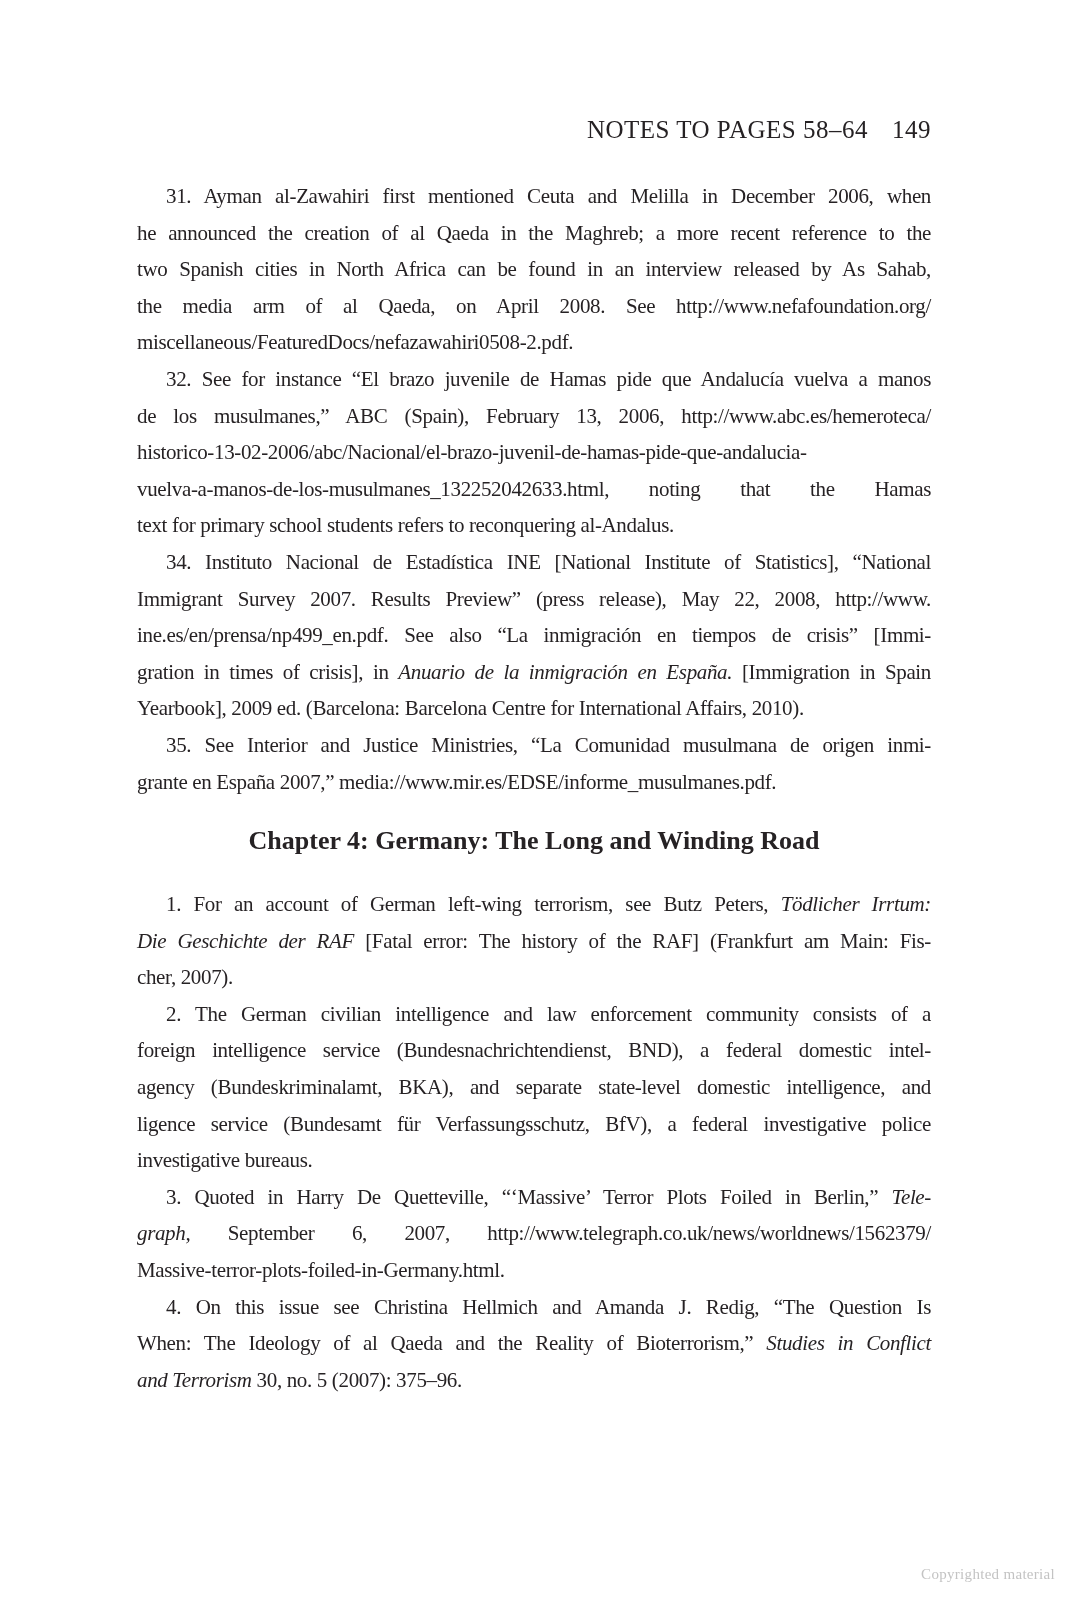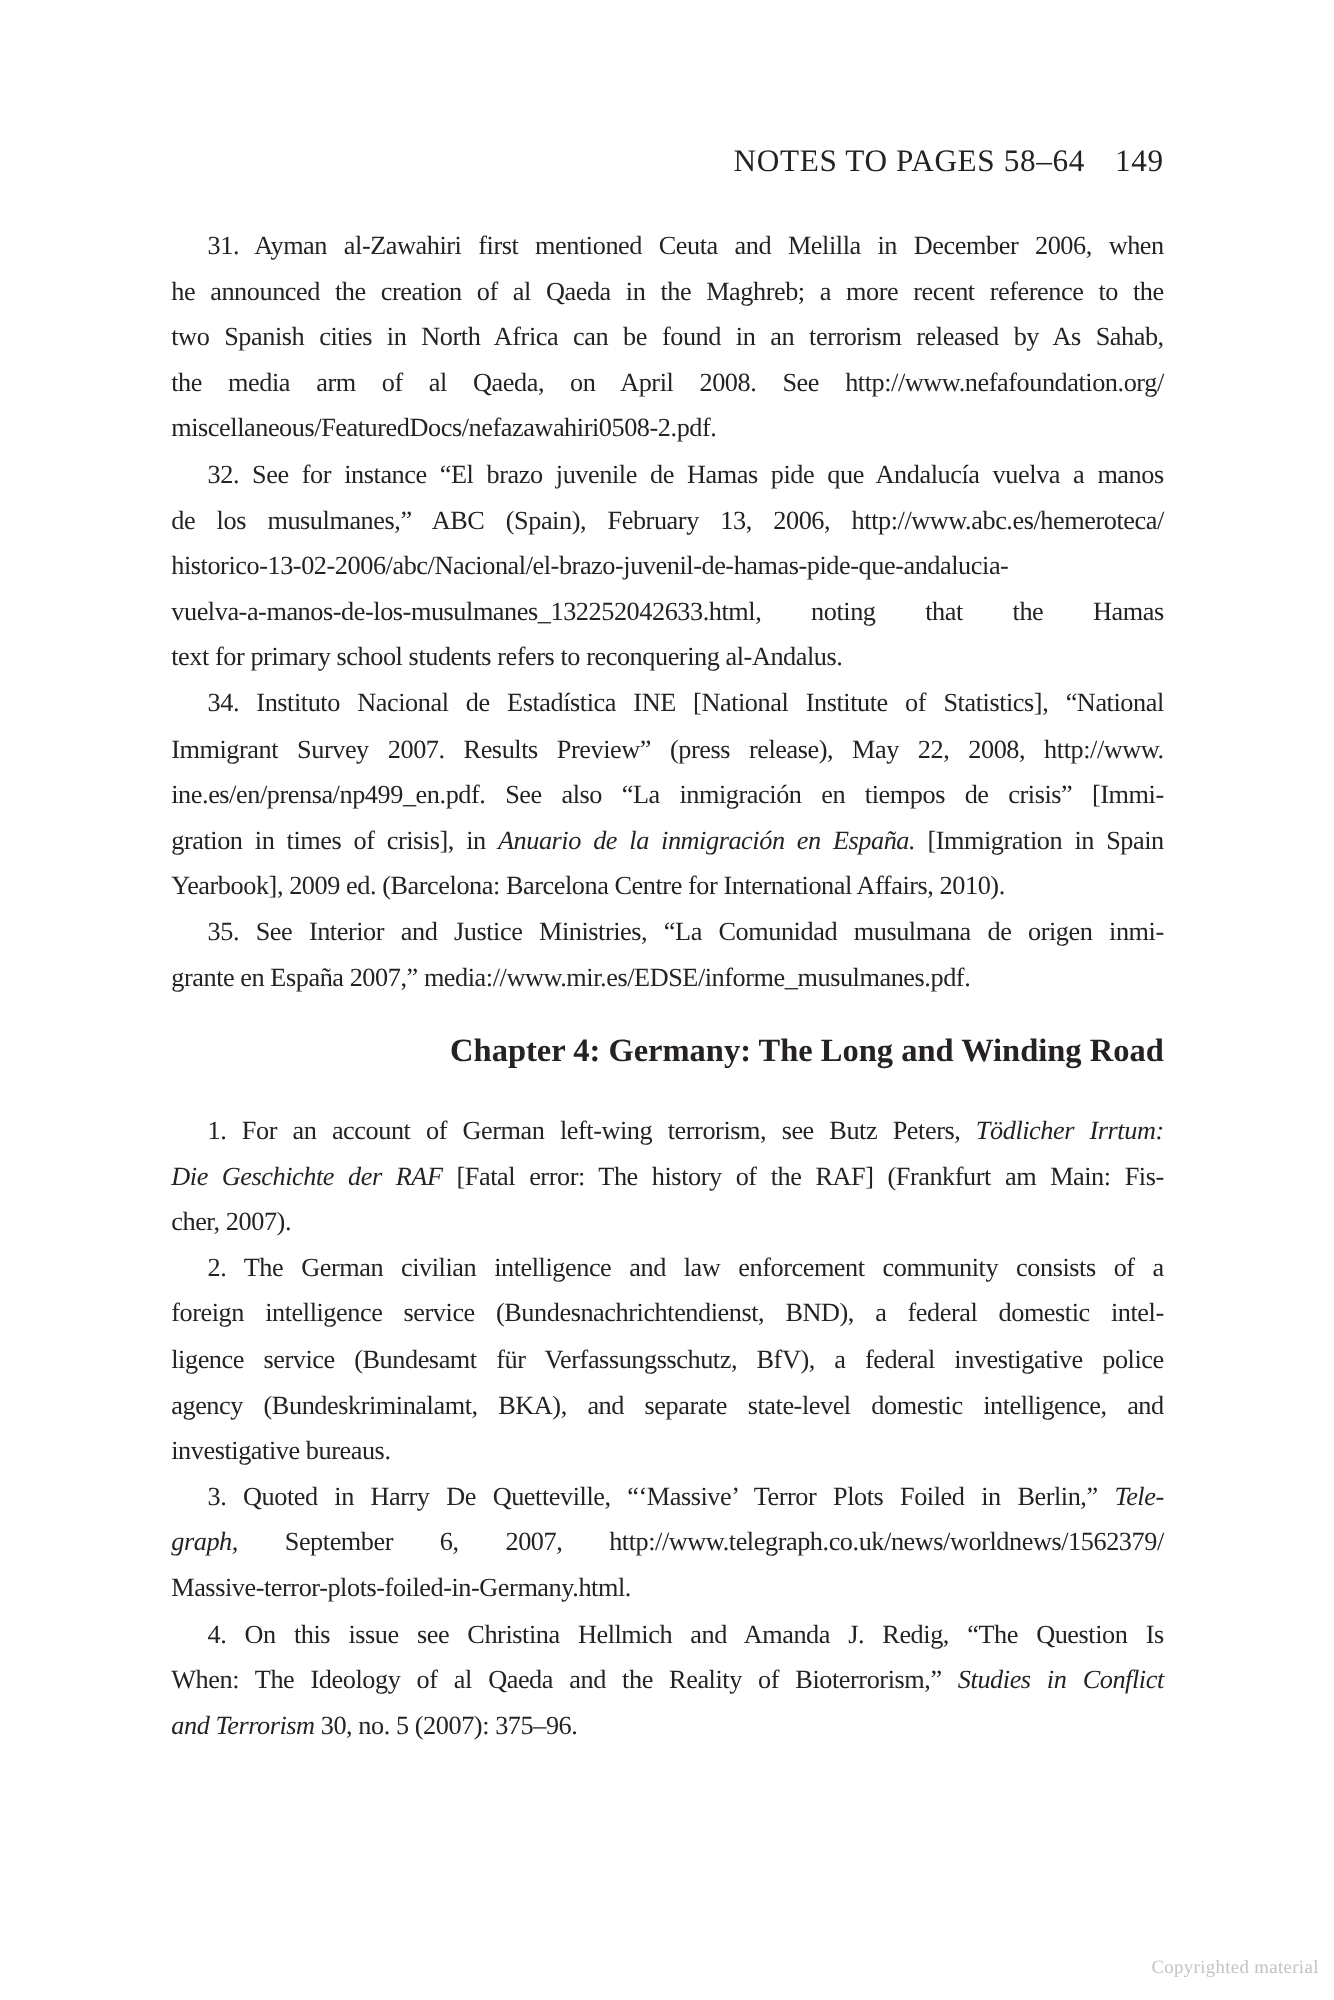--- a/index.html
+++ b/index.html
@@ -50,21 +50,21 @@
     text-align-last: left;
   }
   .line.first {
     text-indent: 29px;
   }
   em { }
   #chapter-heading {
     margin-top: 22px;
     margin-bottom: 26px;
     line-height: 38px;
-    text-align: right;
+    text-align: center;
     font-weight: bold;
     font-size: 26px;
     letter-spacing: 0px;
   }
   #watermark {
     position: absolute;
     top: 1566px;
     right: 12px;
     font-family: Liberation Serif, serif;
     font-size: 15px;
@@ -79,21 +79,21 @@
 
   <div id="running-head">
     <span>NOTES TO PAGES 58–64</span><span class="pageno">149</span>
   </div>
 
   <div id="body-block">
     <div id="notes-ch3">
         <div class="note">
           <div class="line first"><span>31. Ayman al-Zawahiri first mentioned Ceuta and Melilla in December 2006, when</span></div>
           <div class="line"><span>he announced the creation of al Qaeda in the Maghreb; a more recent reference to the</span></div>
-          <div class="line"><span>two Spanish cities in North Africa can be found in an terrorism released by As Sahab,</span></div>
+          <div class="line"><span>two Spanish cities in North Africa can be found in an interview released by As Sahab,</span></div>
           <div class="line"><span>the media arm of al Qaeda, on April 2008. See http://www.nefafoundation.org/</span></div>
           <div class="line last"><span>miscellaneous/FeaturedDocs/nefazawahiri0508-2.pdf.</span></div>
         </div>
         <div class="note">
           <div class="line first"><span>32. See for instance “El brazo juvenile de Hamas pide que Andalucía vuelva a manos</span></div>
           <div class="line"><span>de los musulmanes,” ABC (Spain), February 13, 2006, http://www.abc.es/hemeroteca/</span></div>
           <div class="line"><span>historico-13-02-2006/abc/Nacional/el-brazo-juvenil-de-hamas-pide-que-andalucia-</span></div>
           <div class="line"><span>vuelva-a-manos-de-los-musulmanes_132252042633.html, noting that the Hamas</span></div>
           <div class="line last"><span>text for primary school students refers to reconquering al-Andalus.</span></div>
         </div>
@@ -112,22 +112,22 @@
     <div id="chapter-heading">Chapter 4: Germany: The Long and Winding Road</div>
     <div id="notes-ch4">
         <div class="note">
           <div class="line first"><span>1. For an account of German left-wing terrorism, see Butz Peters, </span><em>Tödlicher Irrtum:</em></div>
           <div class="line"><em>Die Geschichte der RAF</em><span> [Fatal error: The history of the RAF] (Frankfurt am Main: Fis-</span></div>
           <div class="line last"><span>cher, 2007).</span></div>
         </div>
         <div class="note">
           <div class="line first"><span>2. The German civilian intelligence and law enforcement community consists of a</span></div>
           <div class="line"><span>foreign intelligence service (Bundesnachrichtendienst, BND), a federal domestic intel-</span></div>
+          <div class="line"><span>agency (Bundeskriminalamt, BKA), and separate state-level domestic intelligence, and</span></div>
           <div class="line"><span>ligence service (Bundesamt für Verfassungsschutz, BfV), a federal investigative police</span></div>
-          <div class="line"><span>agency (Bundeskriminalamt, BKA), and separate state-level domestic intelligence, and</span></div>
           <div class="line last"><span>investigative bureaus.</span></div>
         </div>
         <div class="note">
           <div class="line first"><span>3. Quoted in Harry De Quetteville, “‘Massive’ Terror Plots Foiled in Berlin,” </span><em>Tele-</em></div>
           <div class="line"><em>graph,</em><span> September 6, 2007, http://www.telegraph.co.uk/news/worldnews/1562379/</span></div>
           <div class="line last"><span>Massive-terror-plots-foiled-in-Germany.html.</span></div>
         </div>
         <div class="note">
           <div class="line first"><span>4. On this issue see Christina Hellmich and Amanda J. Redig, “The Question Is</span></div>
           <div class="line"><span>When: The Ideology of al Qaeda and the Reality of Bioterrorism,” </span><em>Studies in Conflict</em></div>

